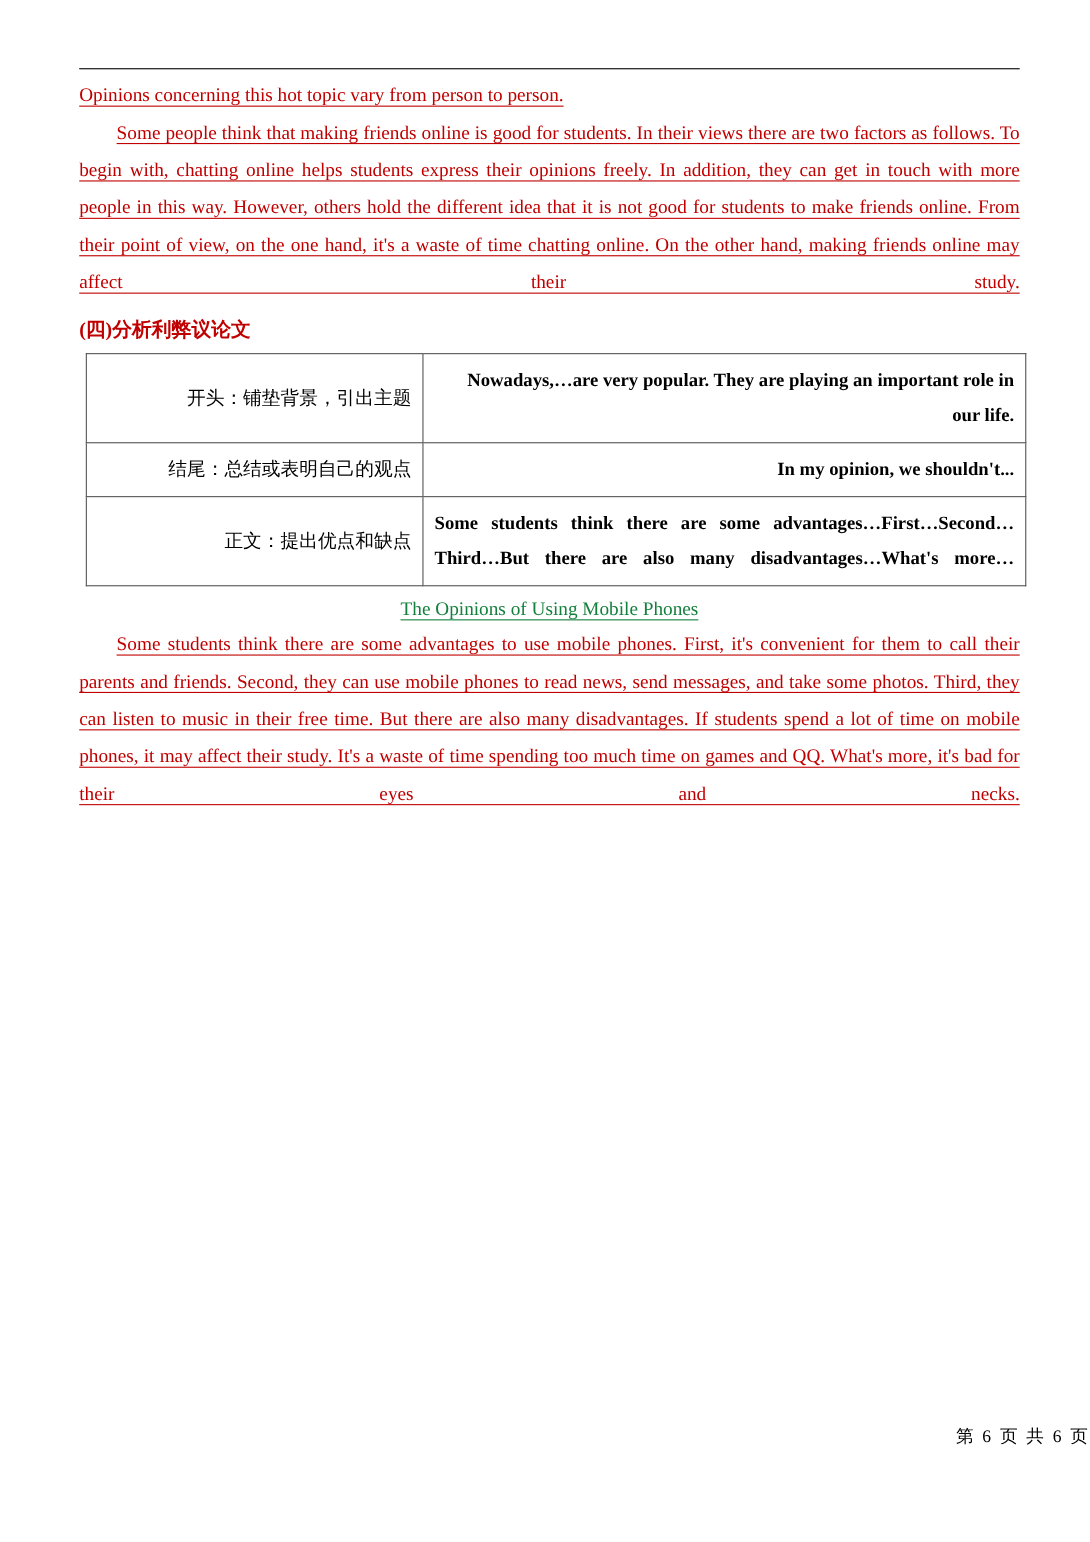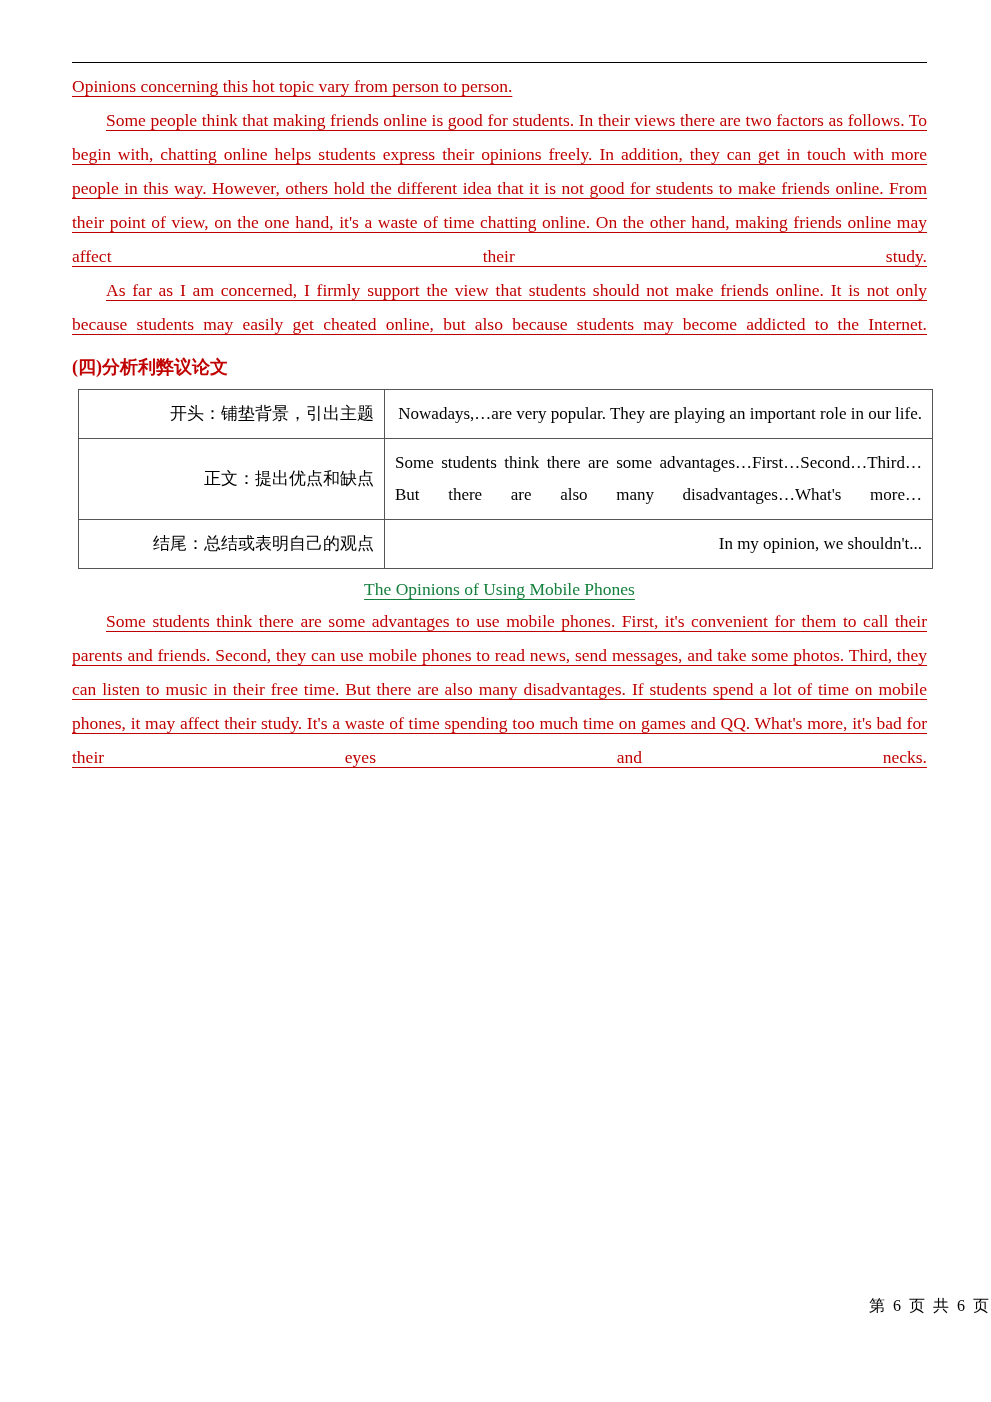--- a/index.html
+++ b/index.html
@@ -71,20 +71,21 @@
     line-height: 32px;
     color: #000;
     font-family: "Liberation Serif", serif;
     text-align: right;
   }
   td.cn {
     width: 285px;
   }
   td.en {
     text-align: justify;
+    font-weight: bold;
   }
   td.en.stretch {
     text-align: justify;
     text-align-last: justify;
   }
   .essay-title {
     text-align: center;
     font-size: 17.5px;
     color: #15803d;
     text-decoration: underline;
@@ -117,37 +118,36 @@
 <body>
 
 <div class="page">
 
   <div class="top-rule"></div>
 
   <p class="para first-line-top">Opinions concerning this hot topic vary from person to person.</p>
 
   <p class="para indent justify-stretch">Some people think that making friends online is good for students. In their views there are two factors as follows. To begin with, chatting online helps students express their opinions freely. In addition, they can get in touch with more people in this way. However, others hold the different idea that it is not good for students to make friends online. From their point of view, on the one hand, it's a waste of time chatting online. On the other hand, making friends online may affect their study.</p>
 
-  <p class="para indent justify-stretch">As far as I am concerned, I firmly support the view that students should not make friends online. It is not only because students may easily get cheated online, but also because students may become addicted to the Internet.</p>
 
   <div class="section-head">(四)分析利弊议论文</div>
 
   <table class="frame">
     <tbody>
       <tr>
         <td class="cn">开头：铺垫背景，引出主题</td>
         <td class="en">Nowadays,…are very popular. They are playing an important role in our life.</td>
       </tr>
       <tr>
+        <td class="cn">结尾：总结或表明自己的观点</td>
+        <td class="en">In my opinion, we shouldn't...</td>
+      </tr>
+      <tr>
         <td class="cn">正文：提出优点和缺点</td>
         <td class="en stretch">Some students think there are some advantages…First…Second…Third…But there are also many disadvantages…What's more…</td>
-      </tr>
-      <tr>
-        <td class="cn">结尾：总结或表明自己的观点</td>
-        <td class="en">In my opinion, we shouldn't...</td>
       </tr>
     </tbody>
   </table>
 
   <div class="essay-title">The Opinions of Using Mobile Phones</div>
 
 
   <p class="para indent justify-stretch">Some students think there are some advantages to use mobile phones. First, it's convenient for them to call their parents and friends. Second, they can use mobile phones to read news, send messages, and take some photos. Third, they can listen to music in their free time. But there are also many disadvantages. If students spend a lot of time on mobile phones, it may affect their study. It's a waste of time spending too much time on games and QQ. What's more, it's bad for their eyes and necks.</p>
 
 

